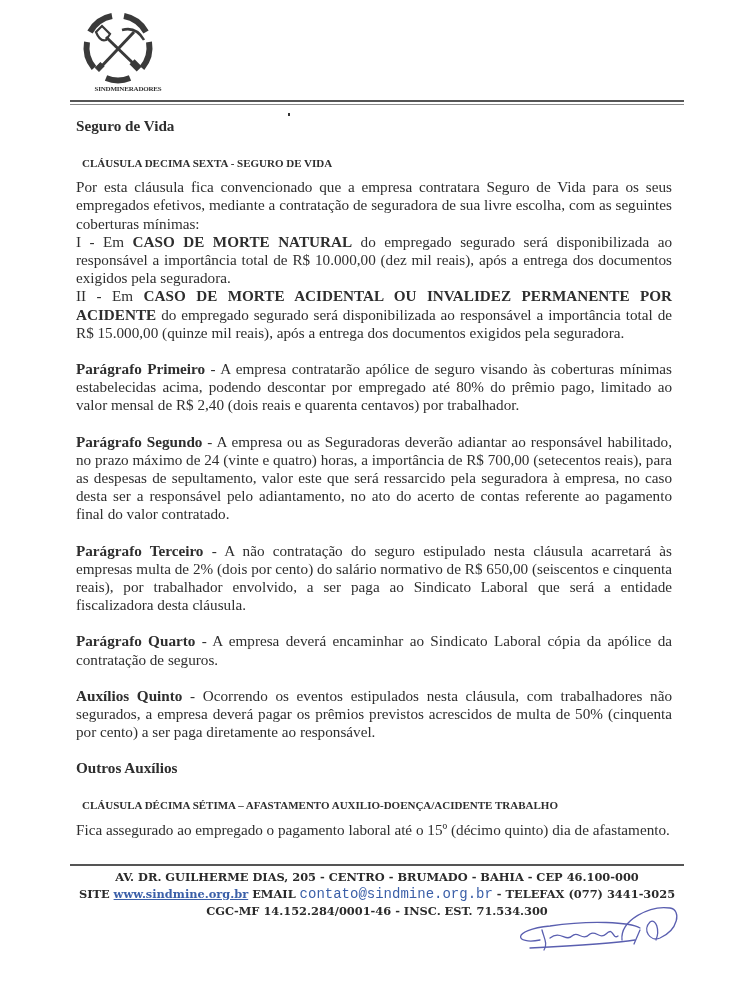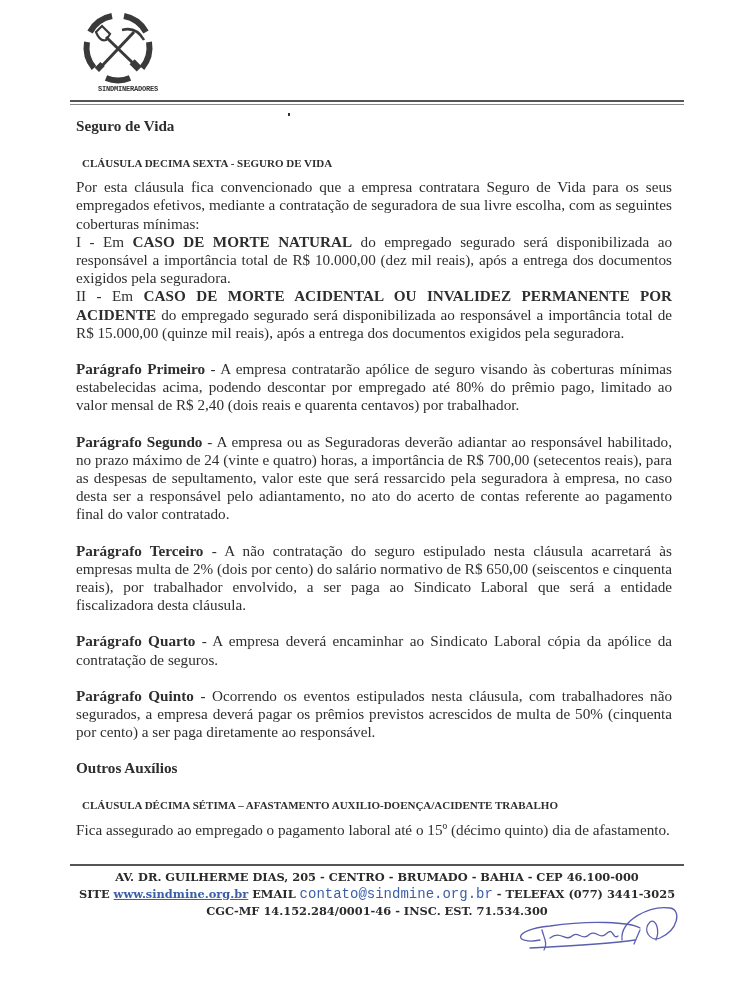--- a/index.html
+++ b/index.html
@@ -30,21 +30,21 @@
       width: 80px;
       height: 88px;
     }
     .logo svg { display: block; }
     .logo-caption {
       position: absolute;
       left: 0;
       top: 75px;
       width: 100px;
       text-align: center;
-      font-family: Liberation Mono, monospace;
+      font-family: Liberation Serif, serif;
       font-weight: bold;
       font-size: 7px;
       letter-spacing: -0.2px;
       color: #333;
     }
     .org-name {
       position: absolute;
       left: 100px;
       top: 6px;
       width: 500px;
@@ -197,21 +197,21 @@
   <div class="gap"></div>
   <p class="para"><b>Parágrafo Segundo</b><span> - A empresa  ou as Seguradoras deverão adiantar ao responsável habilitado, no prazo máximo de 24 (vinte e quatro) horas, a importância de R$ 700,00 (setecentos reais), para as despesas de sepultamento, valor este que será ressarcido pela seguradora à empresa, no caso desta ser a responsável pelo adiantamento, no ato do acerto de contas referente ao pagamento final do valor contratado.</span></p>
 
   <div class="gap"></div>
   <p class="para"><b>Parágrafo Terceiro</b><span> - A não contratação do seguro estipulado nesta cláusula acarretará às empresas multa de 2% (dois por cento) do salário normativo de R$ 650,00 (seiscentos e cinquenta reais), por trabalhador envolvido, a ser paga ao Sindicato Laboral que será a entidade fiscalizadora desta cláusula.</span></p>
 
   <div class="gap"></div>
   <p class="para"><b>Parágrafo Quarto</b><span> - A empresa deverá encaminhar ao Sindicato Laboral cópia da apólice da contratação de seguros.</span></p>
 
   <div class="gap"></div>
-  <p class="para"><b>Parágrafo Quinto</b><span> - Ocorrendo os eventos estipulados nesta cláusula, com trabalhadores não segurados, a empresa deverá pagar os prêmios previstos acrescidos de multa de 50% (cinquenta por cento) a ser paga diretamente ao responsável.</span></p>
+  <p class="para"><b>Auxílios Quinto</b><span> - Ocorrendo os eventos estipulados nesta cláusula, com trabalhadores não segurados, a empresa deverá pagar os prêmios previstos acrescidos de multa de 50% (cinquenta por cento) a ser paga diretamente ao responsável.</span></p>
 
   <div class="gap"></div>
   <div class="section-title">Outros Auxílios</div>
 
   <div class="clause-title">CLÁUSULA DÉCIMA SÉTIMA – AFASTAMENTO AUXILIO-DOENÇA/ACIDENTE TRABALHO</div>
   <p class="para">Fica assegurado ao empregado o pagamento laboral até o 15º (décimo quinto)  dia de afastamento.</p>
 </div>
 
 <div class="footer-rule"></div>
 <div class="footer">

